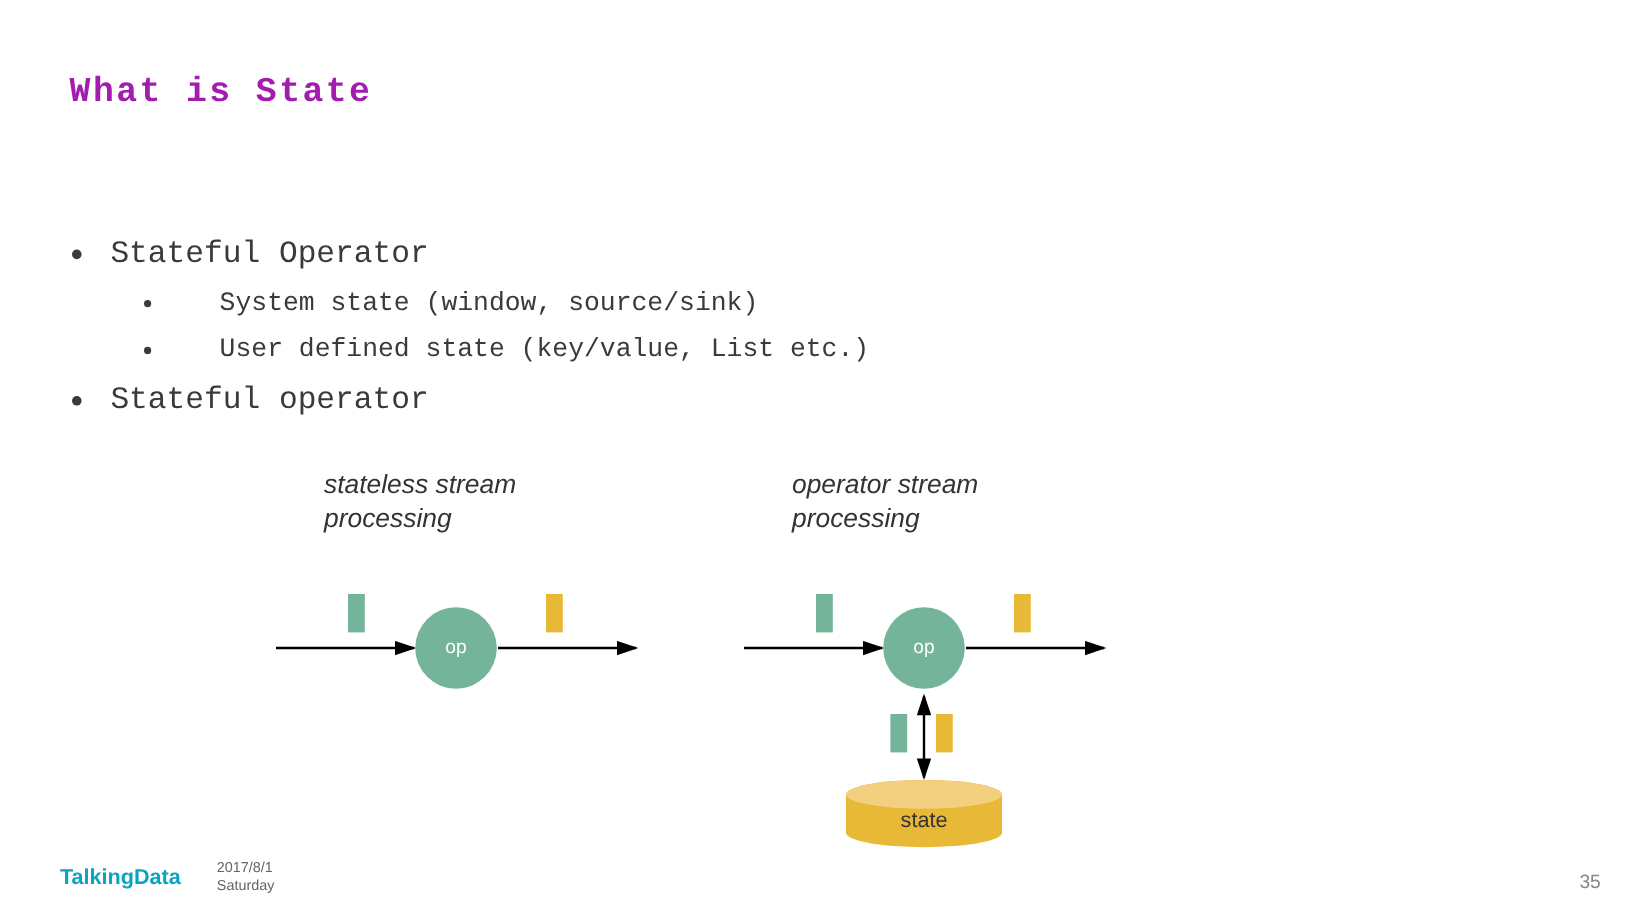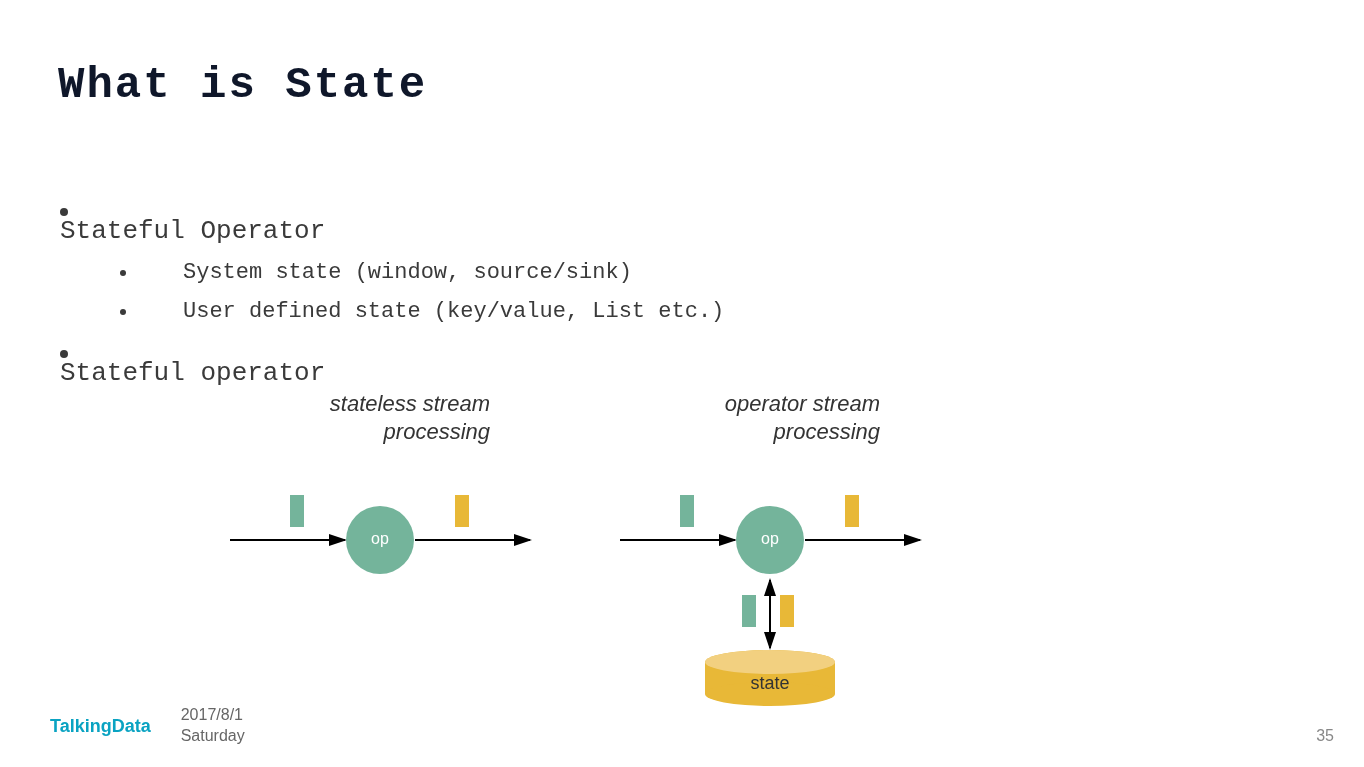--- a/index.html
+++ b/index.html
@@ -1,30 +1,30 @@
 <!DOCTYPE html>
 <html><head>
 <meta charset="utf-8">
 <style>
   * { box-sizing: border-box; margin: 0; padding: 0; }
   html, body { width: 1364px; height: 767px; background: #fff; font-family: "SimSun", "Courier New", monospace; overflow: hidden; }
   .slide { position: relative; width: 1364px; height: 767px; }
-  .title { position: absolute; top: 60px; left: 58px; font-size: 44px; color: #0f172a; font-family: "SimSun", "Courier New", monospace; letter-spacing: 2px; }
+  .title { position: absolute; top: 60px; left: 58px; font-size: 29px; color: #a21caf; font-family: "SimSun", "Courier New", monospace; letter-spacing: 2px; }
   .bullets { position: absolute; top: 196px; left: 60px; color: #3a3a3a; }
   .bullets ul { list-style: none; }
-  .b1 { font-size: 26px; margin-bottom: 14px; display: flex; align-items: flex-start; flex-direction: column; }
+  .b1 { font-size: 26px; margin-bottom: 14px; display: flex; align-items: flex-start; }
   .b1 .dot { width: 8px; height: 8px; background: #3a3a3a; border-radius: 50%; margin: 12px 24px 0 0; flex-shrink: 0; }
   .sub { margin-left: 60px; }
   .b2 { font-size: 22px; margin-bottom: 14px; display: flex; align-items: flex-start; gap: 37px; }
   .b2 .dot { width: 6px; height: 6px; background: #3a3a3a; border-radius: 50%; margin: 10px 20px 0 0; flex-shrink: 0; }
   .diagram-area { position: absolute; top: 390px; left: 230px; width: 720px; height: 320px; }
-  .dlabel { font-family: "Helvetica Neue", Arial, sans-serif; font-style: italic; font-size: 22px; color: #333; text-align: right; line-height: 1.25; position: absolute; }
+  .dlabel { font-family: "Helvetica Neue", Arial, sans-serif; font-style: italic; font-size: 22px; color: #333; text-align: left; line-height: 1.25; position: absolute; }
   .footer { position: absolute; bottom: 20px; left: 50px; display: flex; align-items: center; gap: 30px; }
   .logo { font-family: Arial, sans-serif; font-weight: bold; font-size: 18px; color: #0aa3c2; }
-  .footer-meta { font-family: Arial, sans-serif; font-size: 16px; color: #666; line-height: 1.3; }
+  .footer-meta { font-family: Arial, sans-serif; font-size: 12px; color: #666; line-height: 1.3; }
   .page-num { position: absolute; bottom: 22px; right: 30px; font-family: Arial, sans-serif; font-size: 16px; color: #888; }
   .op-circle { fill: #74b49b; }
   .op-text { font-family: Arial, sans-serif; font-size: 16px; fill: #fff; text-anchor: middle; dominant-baseline: middle; }
   .state-text { font-family: Arial, sans-serif; font-size: 18px; fill: #333; text-anchor: middle; dominant-baseline: middle; }
   .arrow-line { stroke: #000; stroke-width: 2; fill: none; }
   .arrow-head { fill: #000; }
   .box-g { fill: #74b49b; }
   .box-y { fill: #e8b837; }
 </style>
 </head>

